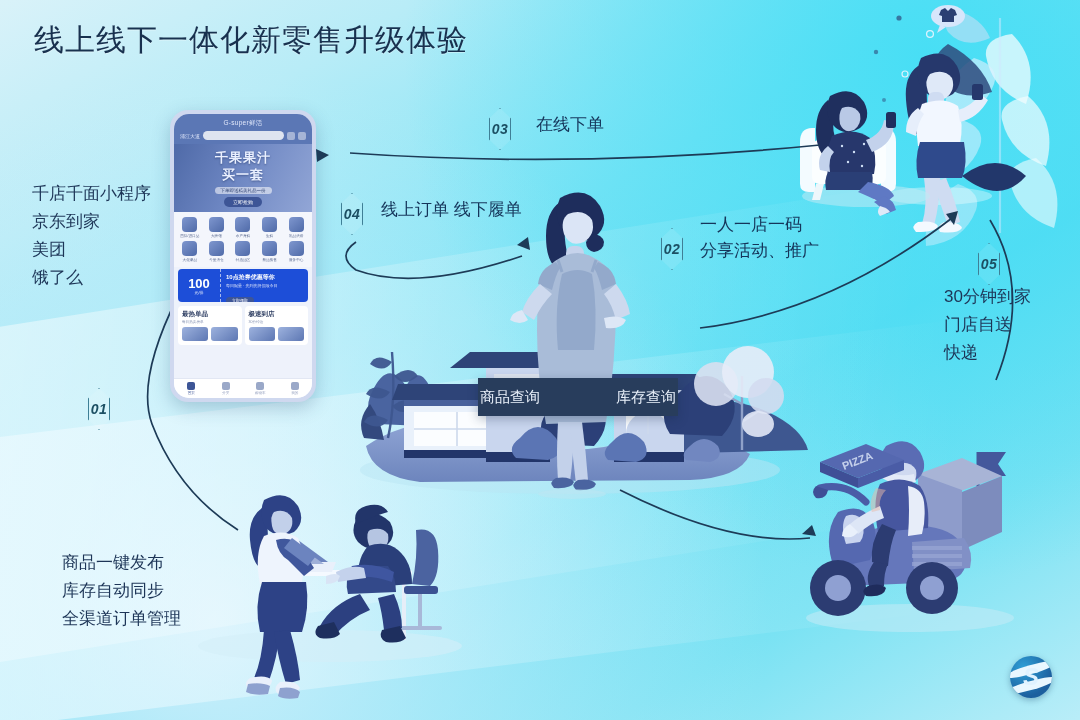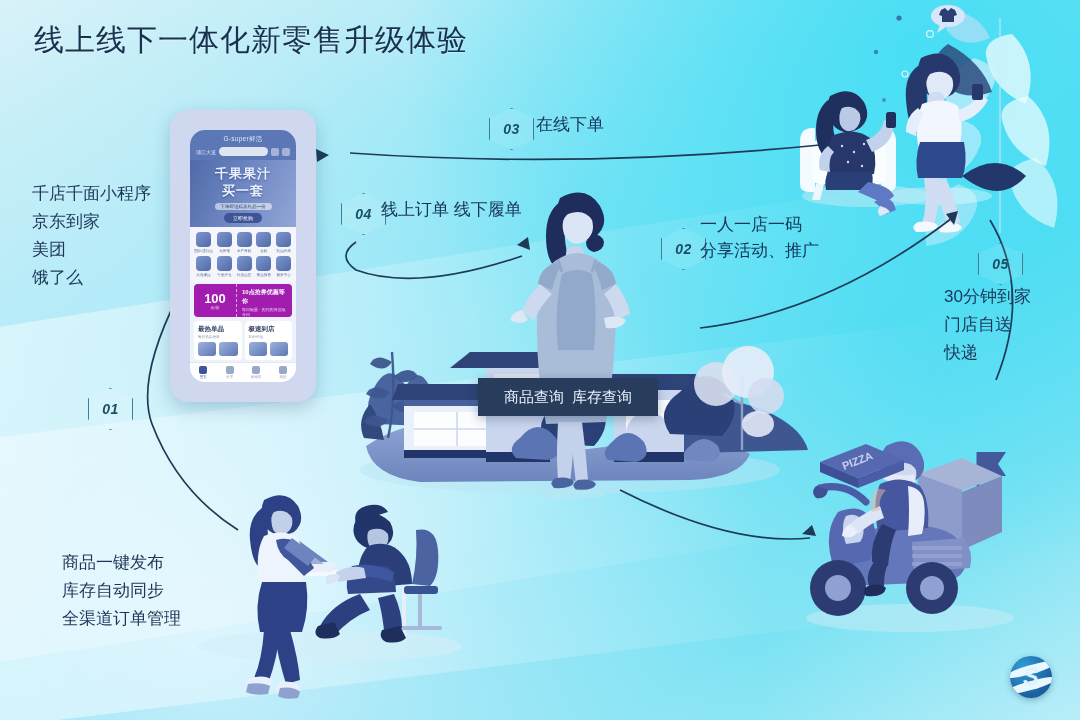--- a/index.html
+++ b/index.html
@@ -28,41 +28,41 @@
   .title{
     position:absolute;left:34px;top:20px;
     font-size:30px;font-weight:normal;letter-spacing:1px;color:#18314f;
     text-shadow:0 1px 0 rgba(255,255,255,.35);
   }
   .txtblock{position:absolute;color:#1d3557;font-size:17px;line-height:28px;white-space:pre-line;}
   #left-top-text{left:32px;top:180px;}
   #left-bottom-text{left:62px;top:549px;}
   #right-text-05{left:944px;top:283px;}
   .badge{
-    position:absolute;width:45px;height:42px;
+    position:absolute;width:22px;height:42px;
     display:flex;align-items:center;justify-content:center;
     font-size:14px;color:#1c4f63;letter-spacing:.5px;
   }
   .badge .hex{
     position:absolute;inset:0;
     background:rgba(255,255,255,.10);
     border:1.4px solid #3f7f96;
     clip-path:polygon(50% 0%,100% 25%,100% 75%,50% 100%,0% 75%,0% 25%);
   }
   .badge span{position:relative;z-index:2;font-style:italic;font-weight:600;}
   .steplabel{position:absolute;color:#15355a;font-size:17px;line-height:26px;white-space:pre-line;}
   #label-03{left:536px;top:112px;}
   #label-04{left:381px;top:197px;}
   #label-02{left:700px;top:212px;}
   
   #phone{
     position:absolute;left:170px;top:110px;width:146px;height:292px;
     border-radius:18px;background:#cfd8ef;
     box-shadow:0 6px 18px rgba(30,70,110,.25);
-    padding:20px;box-sizing:border-box;
+    padding:4px;box-sizing:border-box;
   }
   #phone-screen{
     width:100%;height:100%;border-radius:15px;overflow:hidden;position:relative;
     background:#eef2fb;display:flex;flex-direction:column;
   }
   .ph-top{background:#5b77b5;color:#e8eeff;padding:5px 6px 4px;font-size:6px;}
   .ph-title{text-align:center;font-size:6.5px;letter-spacing:.3px;opacity:.95;margin-bottom:3px;}
   .ph-searchrow{display:flex;align-items:center;gap:3px;}
   .ph-loc{font-size:5px;white-space:nowrap;opacity:.9;}
   .ph-search{flex:1;height:9px;border-radius:5px;background:rgba(255,255,255,.8);}
@@ -74,21 +74,21 @@
   }
   .ph-banner .b1{color:#eaf0ff;font-size:13px;font-weight:bold;letter-spacing:1px;text-shadow:0 1px 2px rgba(20,40,90,.5);}
   .ph-banner .b2{color:#eaf0ff;font-size:13px;font-weight:bold;letter-spacing:1px;margin-top:-1px;text-shadow:0 1px 2px rgba(20,40,90,.5);}
   .ph-banner .b3{margin-top:3px;background:rgba(255,255,255,.55);border-radius:4px;padding:1px 6px;font-size:4.5px;color:#2c3f6e;}
   .ph-banner .b4{margin-top:3px;background:#3d5596;border-radius:6px;padding:2px 9px;font-size:5px;color:#fff;}
   .ph-grid{display:grid;grid-template-columns:repeat(5,1fr);gap:3px;padding:5px 4px;background:#f4f6fc;}
   .ph-cell{display:flex;flex-direction:column;align-items:center;gap:2px;}
   .ph-cell i{display:block;width:15px;height:15px;border-radius:4px;
     background:linear-gradient(140deg,#7f97cf,#4f6aa8);}
   .ph-cell u{text-decoration:none;font-size:3.6px;color:#5a6a90;white-space:nowrap;}
-  .ph-coupon{margin:2px 4px;display:flex;background:#a21caf;border-radius:4px;overflow:hidden;height:33px;}
+  .ph-coupon{margin:2px 4px;display:flex;background:#1d4ed8;border-radius:4px;overflow:hidden;height:33px;}
   .ph-coupon .c-l{width:42px;display:flex;flex-direction:column;align-items:center;justify-content:center;color:#fff;border-right:1px dashed rgba(255,255,255,.6);}
   .ph-coupon .c-l b{font-size:13px;line-height:13px;}
   .ph-coupon .c-l em{font-style:normal;font-size:4px;opacity:.9;}
   .ph-coupon .c-r{flex:1;padding:4px 5px;color:#fff;}
   .ph-coupon .c-r b{font-size:6px;display:block;}
   .ph-coupon .c-r em{font-style:normal;font-size:4px;opacity:.85;display:block;margin-top:1px;}
   .ph-coupon .c-r s{text-decoration:none;display:inline-block;margin-top:2px;background:#3d5596;color:#fff;border-radius:5px;font-size:4px;padding:1px 6px;}
   .ph-sec{margin:2px 4px;display:flex;gap:3px;}
   .ph-sec>div{flex:1;background:#fff;border-radius:4px;padding:4px;}
   .ph-sec b{font-size:6.5px;color:#2f3f63;display:block;}
@@ -96,22 +96,22 @@
   .ph-sec .prods{display:flex;gap:3px;margin-top:3px;}
   .ph-sec .prods i{flex:1;height:14px;border-radius:3px;background:linear-gradient(140deg,#9db2de,#5d77b3);}
   .ph-tabs{margin-top:auto;display:flex;background:#fff;border-top:1px solid #e2e7f3;}
   .ph-tabs div{flex:1;display:flex;flex-direction:column;align-items:center;padding:3px 0;}
   .ph-tabs i{width:8px;height:8px;border-radius:2px;background:#9aa8c8;}
   .ph-tabs .on i{background:#3d5596;}
   .ph-tabs u{text-decoration:none;font-size:3.6px;color:#97a3c0;margin-top:1px;}
   .ph-tabs .on u{color:#3d5596;}
   
   #info-panel{
-    position:absolute;left:478px;top:378px;width:180px;
-    background:#283d5c;padding:7px 26px;box-sizing:border-box;
+    position:absolute;left:478px;top:378px;width:200px;
+    background:#283d5c;padding:7px 2px;box-sizing:border-box;
     box-shadow:0 3px 10px rgba(20,40,70,.3);
   }
   #info-panel .row{display:flex;justify-content:space-between;color:#eaf1fb;font-size:15px;line-height:24px;}
   
   #logo{position:absolute;right:28px;bottom:22px;display:flex;align-items:center;gap:9px;}
   #logo .mark{width:42px;height:42px;border-radius:50%;
     background:radial-gradient(circle at 32% 28%,#2f9fd6,#1c5f9e 70%);
     position:relative;overflow:hidden;box-shadow:0 2px 6px rgba(20,60,100,.35);}
   #logo .mark::before{content:"";position:absolute;left:-6px;top:9px;width:54px;height:9px;background:#e9f7ff;border-radius:50%;transform:rotate(-16deg);}
   #logo .mark::after{content:"";position:absolute;left:-6px;top:25px;width:54px;height:9px;background:#e9f7ff;border-radius:50%;transform:rotate(-16deg);}

